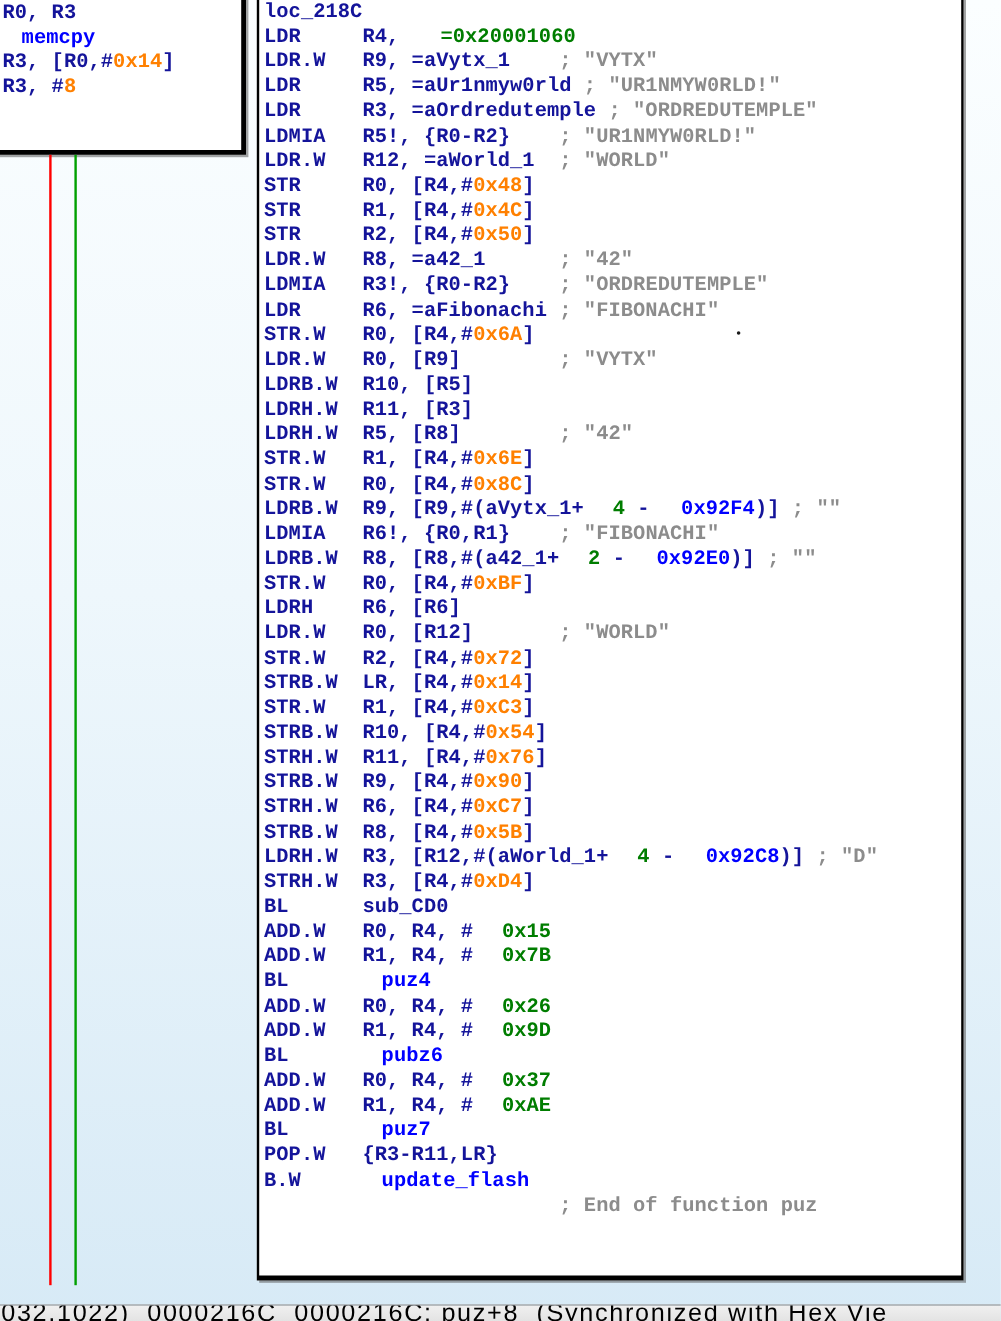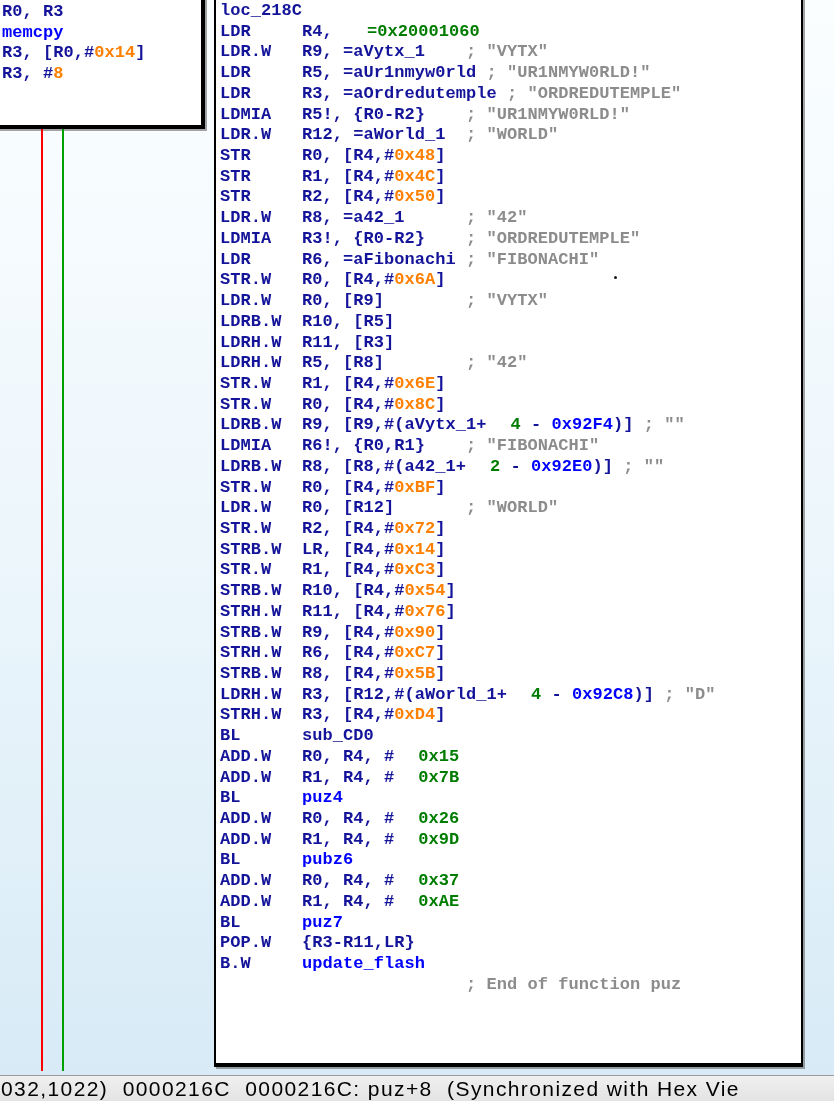--- a/index.html
+++ b/index.html
@@ -26,31 +26,31 @@
   }
   .asm-line{
     white-space:pre;
     font:bold 17px/20.5px "Liberation Mono",monospace;
     letter-spacing:0.05px;
   }
   #right-node .asm-line{line-height:20.72px;}
   .t-n{color:var(--navy);}
   .t-o{color:var(--orange);}
   .t-g{color:var(--green);margin-left:24px;}
-  .t-b{color:var(--blue);}
+  .t-b{color:var(--blue);margin-left:16px;}
   .t-c{color:var(--gray);}
   .edge{position:absolute;top:129px;height:942px;width:2px;}
   #edge-red{left:41px;background:var(--edge_red);}
   #edge-green{left:62px;background:var(--edge_green);}
   #dot-artifact{
     position:absolute;left:614px;top:276px;width:3px;height:3px;
     background:#1a1a1a;border-radius:50%;
   }
   #status-bar{
-    position:absolute;left:0;bottom:0;width:834px;height:26px;
+    position:absolute;left:0;bottom:0;width:834px;height:14px;
     background:linear-gradient(180deg,#f0f0f0,#e3e3e3);
     border-top:1px solid var(--status_border);
     box-sizing:border-box;overflow:hidden;
     display:flex;align-items:center;
   }
   #status-text{
     white-space:pre;
     font-family:"Liberation Sans",sans-serif;
     font-size:21px;letter-spacing:1.4px;color:#000;
     margin-left:1px;
@@ -84,20 +84,21 @@
     <div class="asm-line"><span class="t-n">LDR.W   R0, [R9]</span><span class="t-c">        ; "VYTX"</span></div>
     <div class="asm-line"><span class="t-n">LDRB.W  R10, [R5]</span></div>
     <div class="asm-line"><span class="t-n">LDRH.W  R11, [R3]</span></div>
     <div class="asm-line"><span class="t-n">LDRH.W  R5, [R8]</span><span class="t-c">        ; "42"</span></div>
     <div class="asm-line"><span class="t-n">STR.W   R1, [R4,#</span><span class="t-o">0x6E</span><span class="t-n">]</span></div>
     <div class="asm-line"><span class="t-n">STR.W   R0, [R4,#</span><span class="t-o">0x8C</span><span class="t-n">]</span></div>
     <div class="asm-line"><span class="t-n">LDRB.W  R9, [R9,#(aVytx_1+</span><span class="t-g">4</span><span class="t-n"> - </span><span class="t-b">0x92F4</span><span class="t-n">)]</span><span class="t-c"> ; ""</span></div>
     <div class="asm-line"><span class="t-n">LDMIA   R6!, {R0,R1}</span><span class="t-c">    ; "FIBONACHI"</span></div>
     <div class="asm-line"><span class="t-n">LDRB.W  R8, [R8,#(a42_1+</span><span class="t-g">2</span><span class="t-n"> - </span><span class="t-b">0x92E0</span><span class="t-n">)]</span><span class="t-c"> ; ""</span></div>
     <div class="asm-line"><span class="t-n">STR.W   R0, [R4,#</span><span class="t-o">0xBF</span><span class="t-n">]</span></div>
+    <div class="asm-line"><span class="t-n">LDRH    R6, [R6]</span></div>
     <div class="asm-line"><span class="t-n">LDR.W   R0, [R12]</span><span class="t-c">       ; "WORLD"</span></div>
     <div class="asm-line"><span class="t-n">STR.W   R2, [R4,#</span><span class="t-o">0x72</span><span class="t-n">]</span></div>
     <div class="asm-line"><span class="t-n">STRB.W  LR, [R4,#</span><span class="t-o">0x14</span><span class="t-n">]</span></div>
     <div class="asm-line"><span class="t-n">STR.W   R1, [R4,#</span><span class="t-o">0xC3</span><span class="t-n">]</span></div>
     <div class="asm-line"><span class="t-n">STRB.W  R10, [R4,#</span><span class="t-o">0x54</span><span class="t-n">]</span></div>
     <div class="asm-line"><span class="t-n">STRH.W  R11, [R4,#</span><span class="t-o">0x76</span><span class="t-n">]</span></div>
     <div class="asm-line"><span class="t-n">STRB.W  R9, [R4,#</span><span class="t-o">0x90</span><span class="t-n">]</span></div>
     <div class="asm-line"><span class="t-n">STRH.W  R6, [R4,#</span><span class="t-o">0xC7</span><span class="t-n">]</span></div>
     <div class="asm-line"><span class="t-n">STRB.W  R8, [R4,#</span><span class="t-o">0x5B</span><span class="t-n">]</span></div>
     <div class="asm-line"><span class="t-n">LDRH.W  R3, [R12,#(aWorld_1+</span><span class="t-g">4</span><span class="t-n"> - </span><span class="t-b">0x92C8</span><span class="t-n">)]</span><span class="t-c"> ; "D"</span></div>

